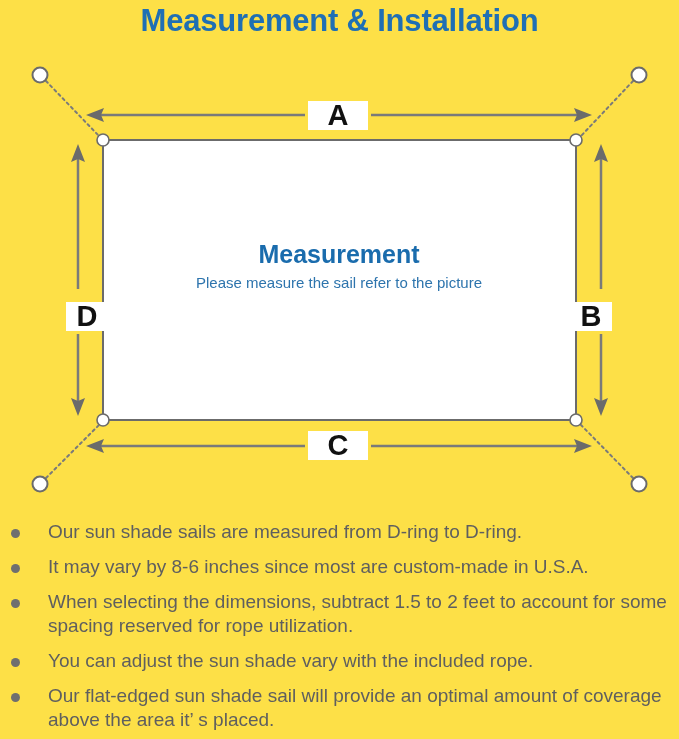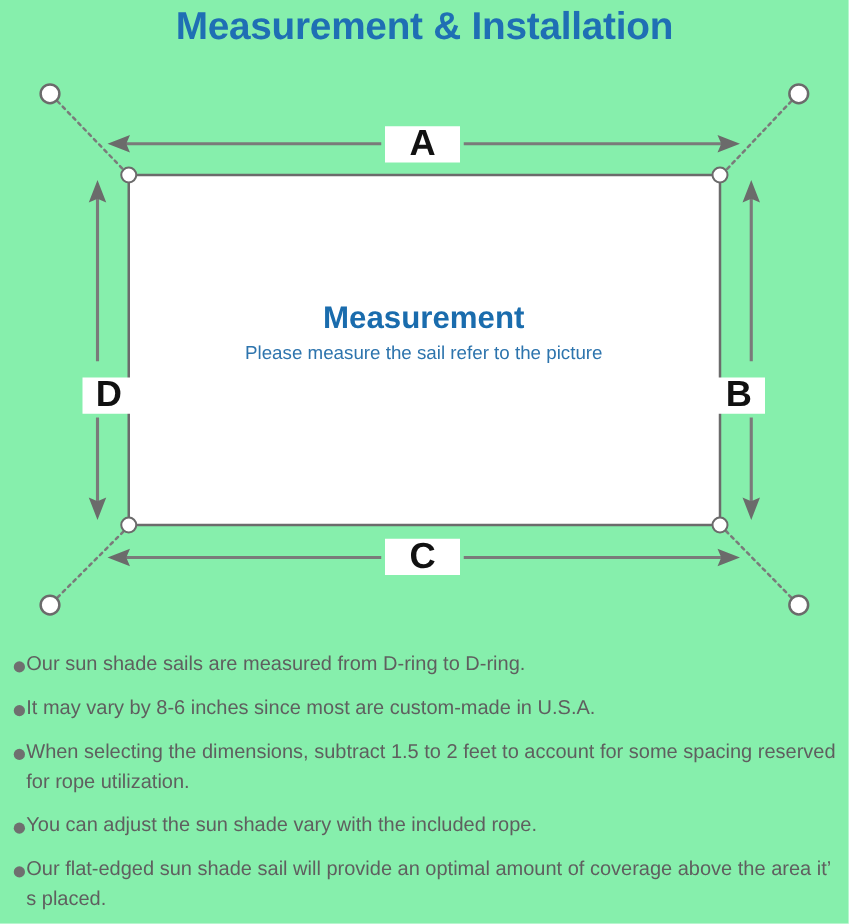--- a/index.html
+++ b/index.html
@@ -11,21 +11,21 @@
     width: 679px;
     height: 739px;
     overflow: hidden;
     font-family: "Liberation Sans", sans-serif;
     color: #5a5a5a;
   }
   #page {
     position: relative;
     width: 679px;
     height: 739px;
-    background: #86efac;
+    background: #fde047;
   }
   #title {
     position: absolute;
     left: 0;
     top: 0;
     width: 679px;
     text-align: center;
     font-size: 31px;
     font-weight: bold;
     color: #1f6fb4;
@@ -79,23 +79,23 @@
   }
 
   #notes {
     position: absolute;
     left: 0;
     top: 520px;
     width: 679px;
   }
   .note {
     position: relative;
-    padding-left: 21px;
+    padding-left: 48px;
     padding-right: 4px;
-    font-size: 16px;
+    font-size: 19px;
     line-height: 24px;
     color: #5f5f5f;
     margin-bottom: 11px;
   }
   .note .bullet {
     position: absolute;
     left: 11px;
     top: 9px;
     width: 9px;
     height: 9px;

